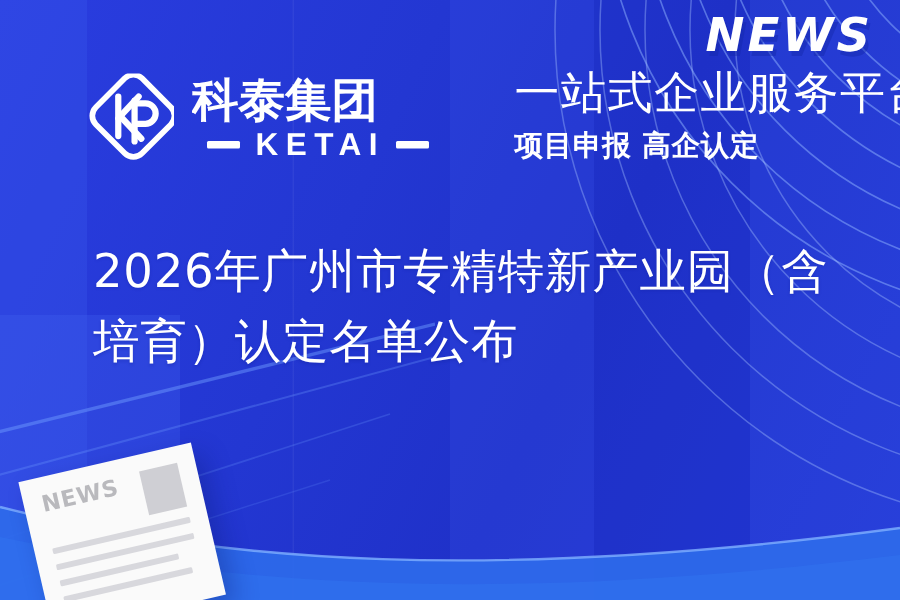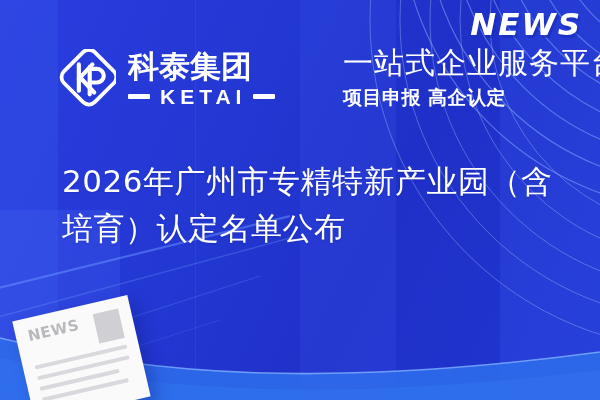--- a/index.html
+++ b/index.html
@@ -67,21 +67,21 @@
   }
   .logo-mark{width:58px;height:58px;flex:0 0 58px;}
   .logo-text{
     margin-left:12px;
     display:flex;flex-direction:column;align-items:stretch;
   }
   .logo-cn{
     height:34px;
   }
   .logo-en{
-    display:flex;align-items:center;justify-content:flex-start;
+    display:flex;align-items:center;justify-content:center;
     margin-top:3px;
   }
   .logo-en .dash{
     display:block;width:22px;height:5px;background:#fff;border-radius:1px;
   }
   .logo-en .word{
     color:#fff;font-weight:bold;font-size:21px;letter-spacing:5px;
     margin:0 7px 0 10px;line-height:1;
     font-family:"Liberation Sans","DejaVu Sans",sans-serif;
   }

